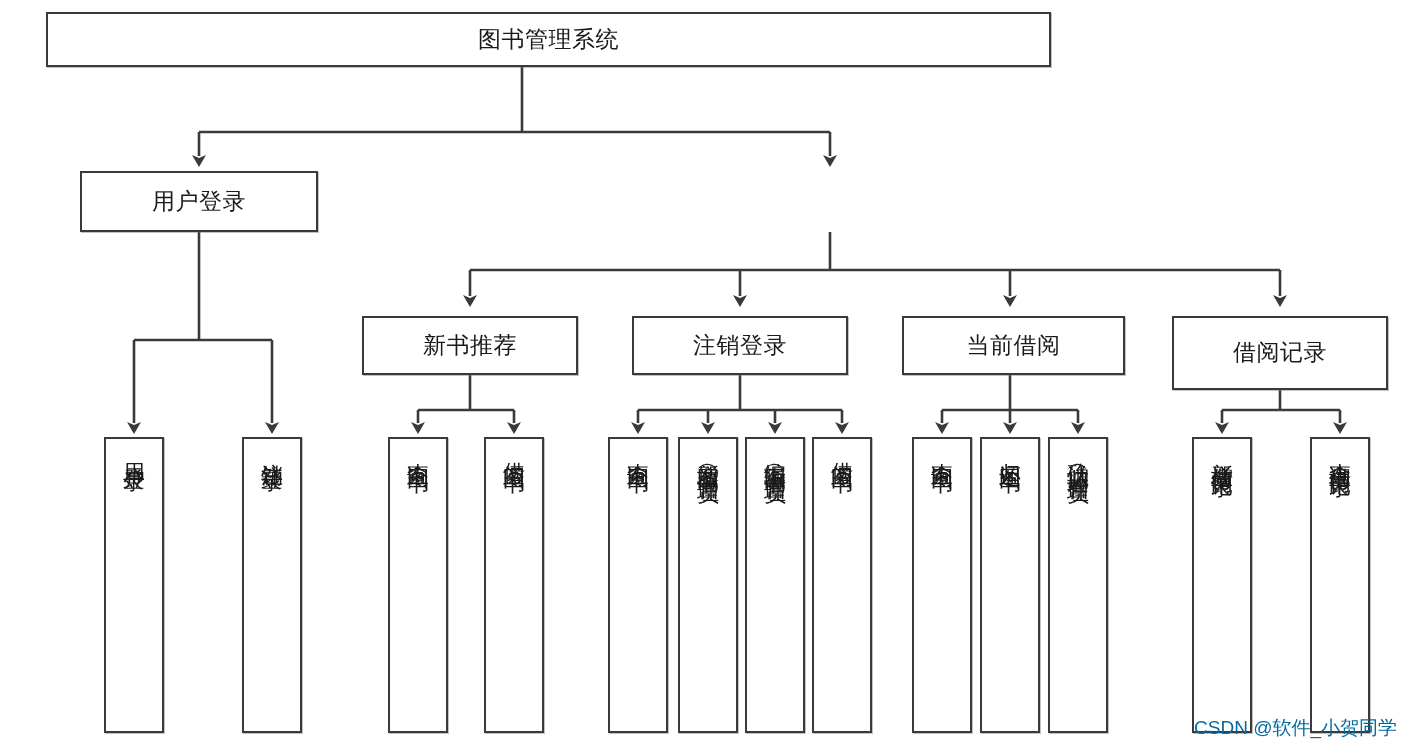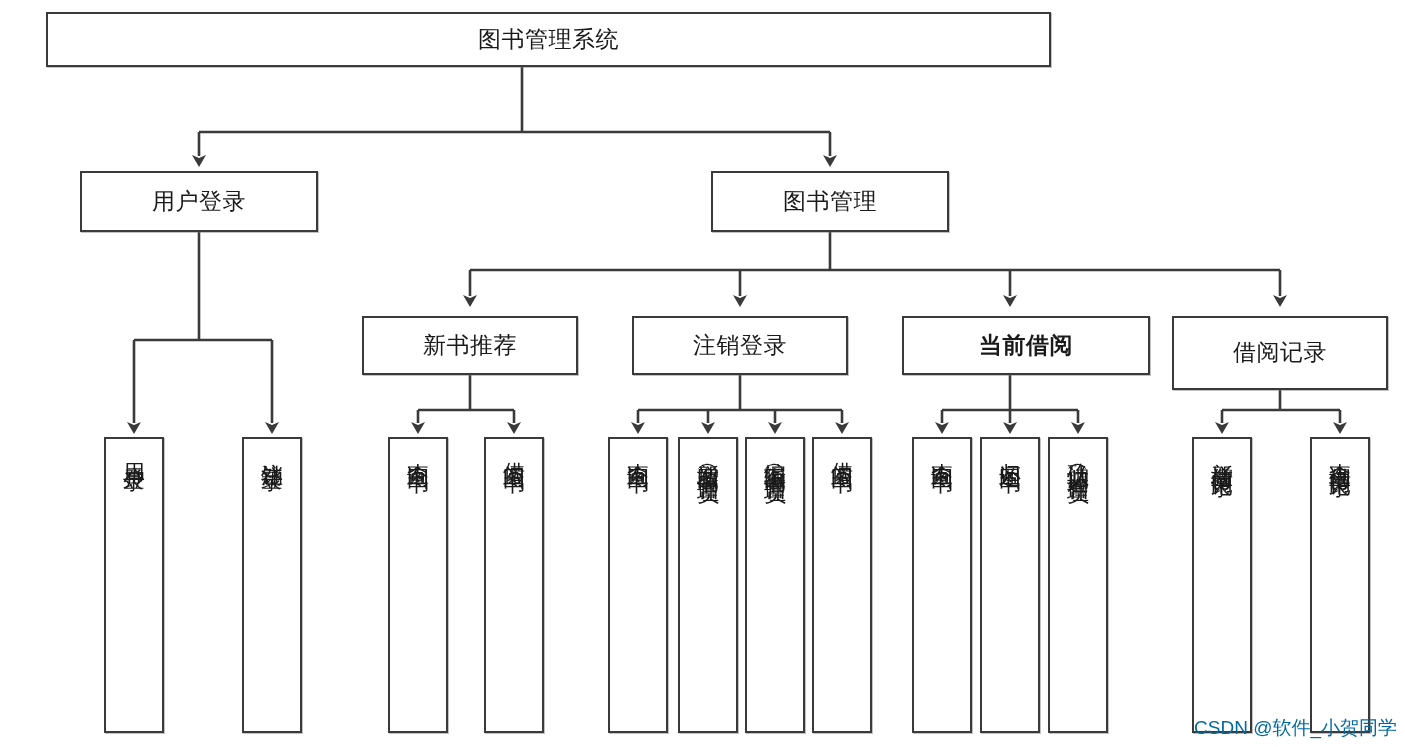--- a/index.html
+++ b/index.html
@@ -132,33 +132,30 @@
   </svg>
 
   <div class="node root" style="left:20px; top:12px; width:1005px; height:55px;margin-left:26px;">
     <span class="lbl">图书管理系统</span>
   </div>
 
   <div class="node h" style="left:80px; top:171px; width:238px; height:61px;">
     <span class="lbl">用户登录</span>
   </div>
 
-  <div class="node h" style="left:711px; top:171px; width:238px; height:61px;">
-    <span class="lbl">图书管理</span>
-  </div>
 
   <div class="node h" style="left:362px; top:316px; width:216px; height:59px;">
     <span class="lbl">新书推荐</span>
   </div>
 
   <div class="node h" style="left:632px; top:316px; width:216px; height:59px;">
     <span class="lbl">注销登录</span>
   </div>
 
-  <div class="node h" style="left:902px; top:316px; width:248px; height:59px;font-weight:bold;">
+  <div class="node h" style="left:902px; top:316px; width:223px; height:59px;">
     <span class="lbl">当前借阅</span>
   </div>
 
   <div class="node h" style="left:1172px; top:316px; width:216px; height:74px;">
     <span class="lbl">借阅记录</span>
   </div>
 
   <div class="node v" style="left:104px; top:437px; width:60px; height:296px;">
     <span class="lbl">用户登录</span>
   </div>

